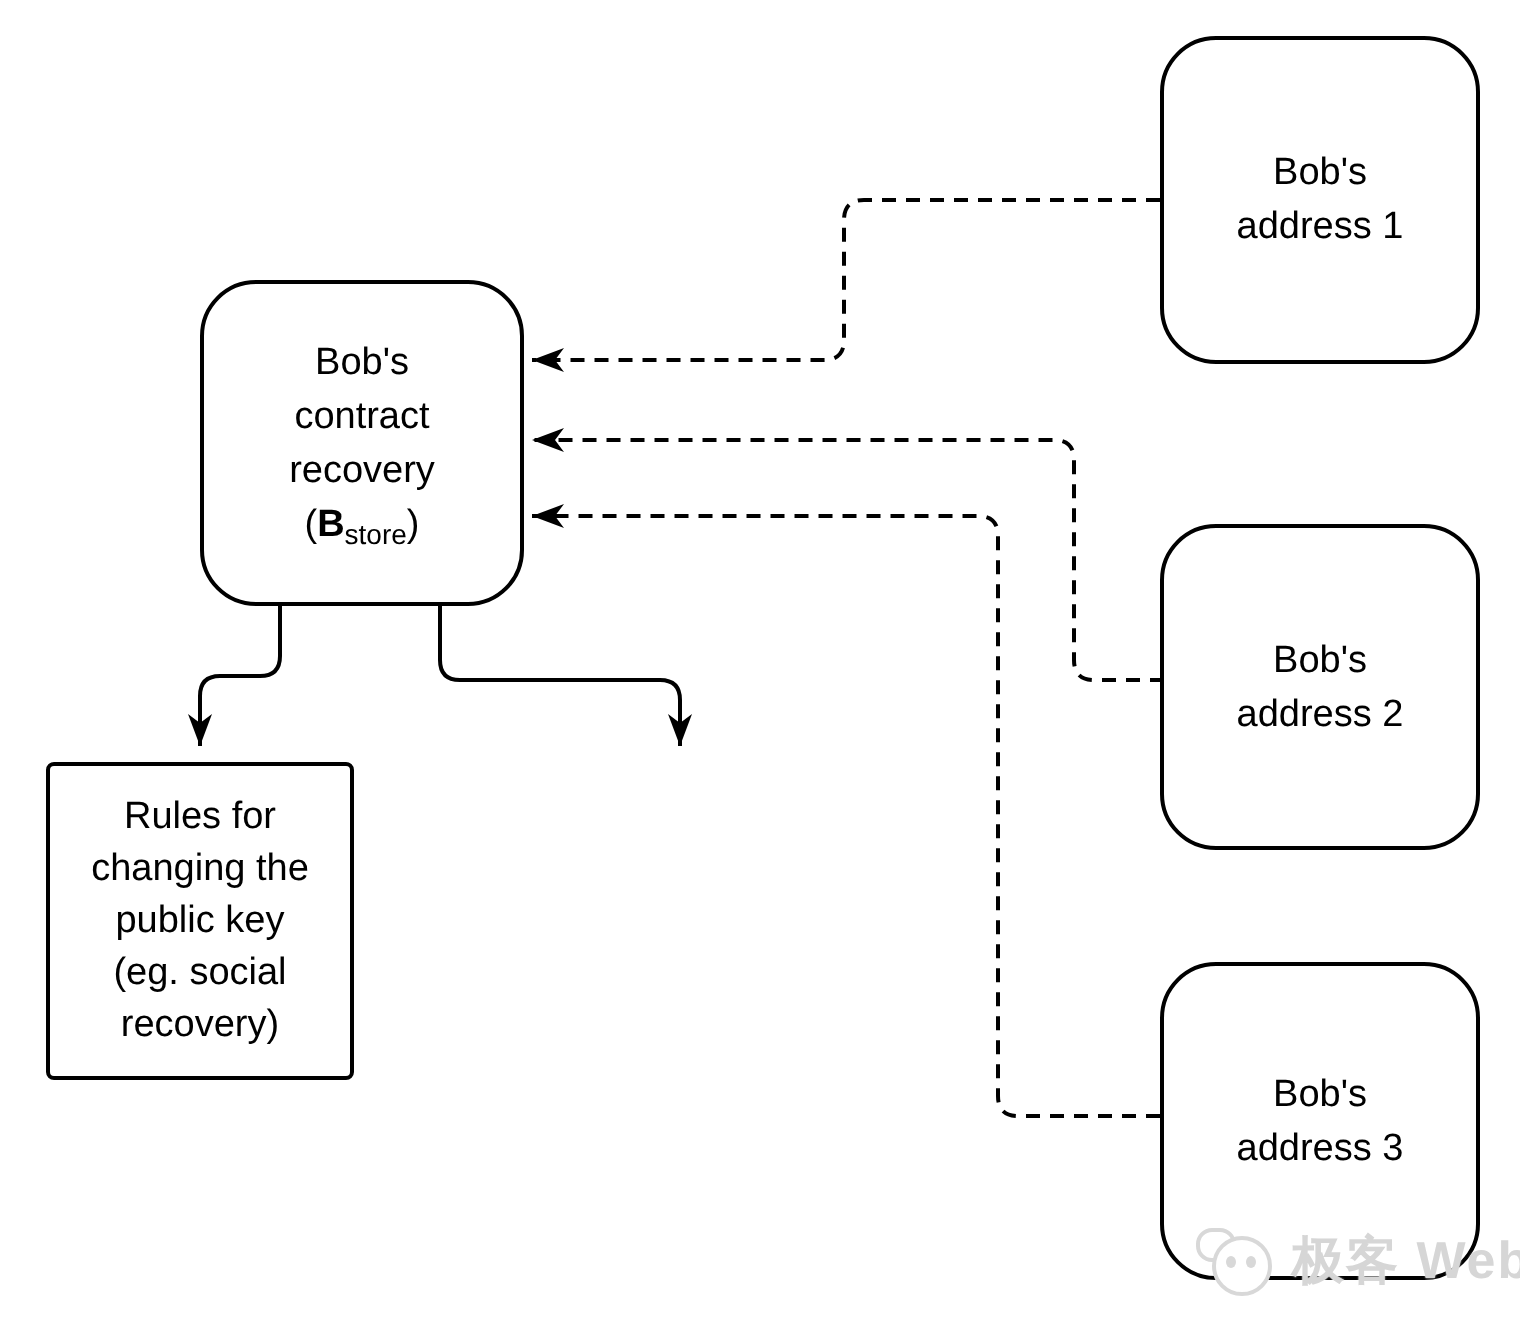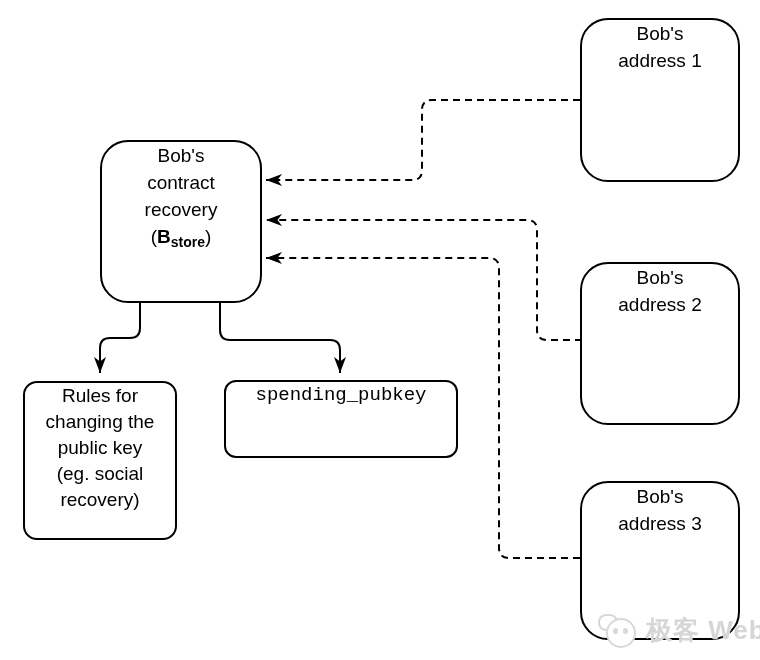--- a/index.html
+++ b/index.html
@@ -19,39 +19,39 @@
     position: absolute;
     left: 0; top: 0;
     width: 760px; height: 660px;
   }
   .node {
     position: absolute;
     box-sizing: border-box;
     border: 2px solid #000000;
     background: #ffffff;
     display: flex;
-    align-items: flex-start;
+    align-items: center;
     justify-content: center;
     text-align: center;
     color: #000000;
     font-size: 19px;
     line-height: 27px;
   }
   .node .box-label {
     white-space: pre-line;
   }
   #keystore-box {
     left: 100px; top: 140px;
     width: 162px; height: 163px;
     border-radius: 28px;
   }
   #keystore-box .lines { text-align: center; }
   #keystore-box .symline b { font-weight: bold; }
   #keystore-box .symline sub {
-    font-weight: bold;
+    font-weight: normal;
     font-size: 14px;
     vertical-align: -4px;
     line-height: 0;
   }
   #address1-box {
     left: 580px; top: 18px;
     width: 160px; height: 164px;
     border-radius: 28px;
   }
   #address2-box {
@@ -60,21 +60,21 @@
     border-radius: 28px;
   }
   #address3-box {
     left: 580px; top: 481px;
     width: 160px; height: 159px;
     border-radius: 28px;
   }
   #rules-box {
     left: 23px; top: 381px;
     width: 154px; height: 159px;
-    border-radius: 14px;
+    border-radius: 4px;
     line-height: 26px;
   }
   #spending-box {
     left: 224px; top: 380px;
     width: 234px; height: 78px;
     border-radius: 12px;
     font-family: "Liberation Mono", "DejaVu Sans Mono", monospace;
     font-size: 19px;
   }
   
@@ -173,23 +173,20 @@
   </div>
 
   <div class="node" id="rules-box">
     <div class="box-label">Rules for
 changing the
 public key
 (eg. social
 recovery)</div>
   </div>
 
-  <div class="node" id="spending-box">
-    <div class="box-label">spending_pubkey</div>
-  </div>
 
   <div id="watermark">
     <div class="wm-logo">
       <div class="bubble"></div>
       <div class="head"></div>
       <div class="eye-l"></div>
       <div class="eye-r"></div>
     </div>
     <div class="wm-text">极客 Web3</div>
   </div>

